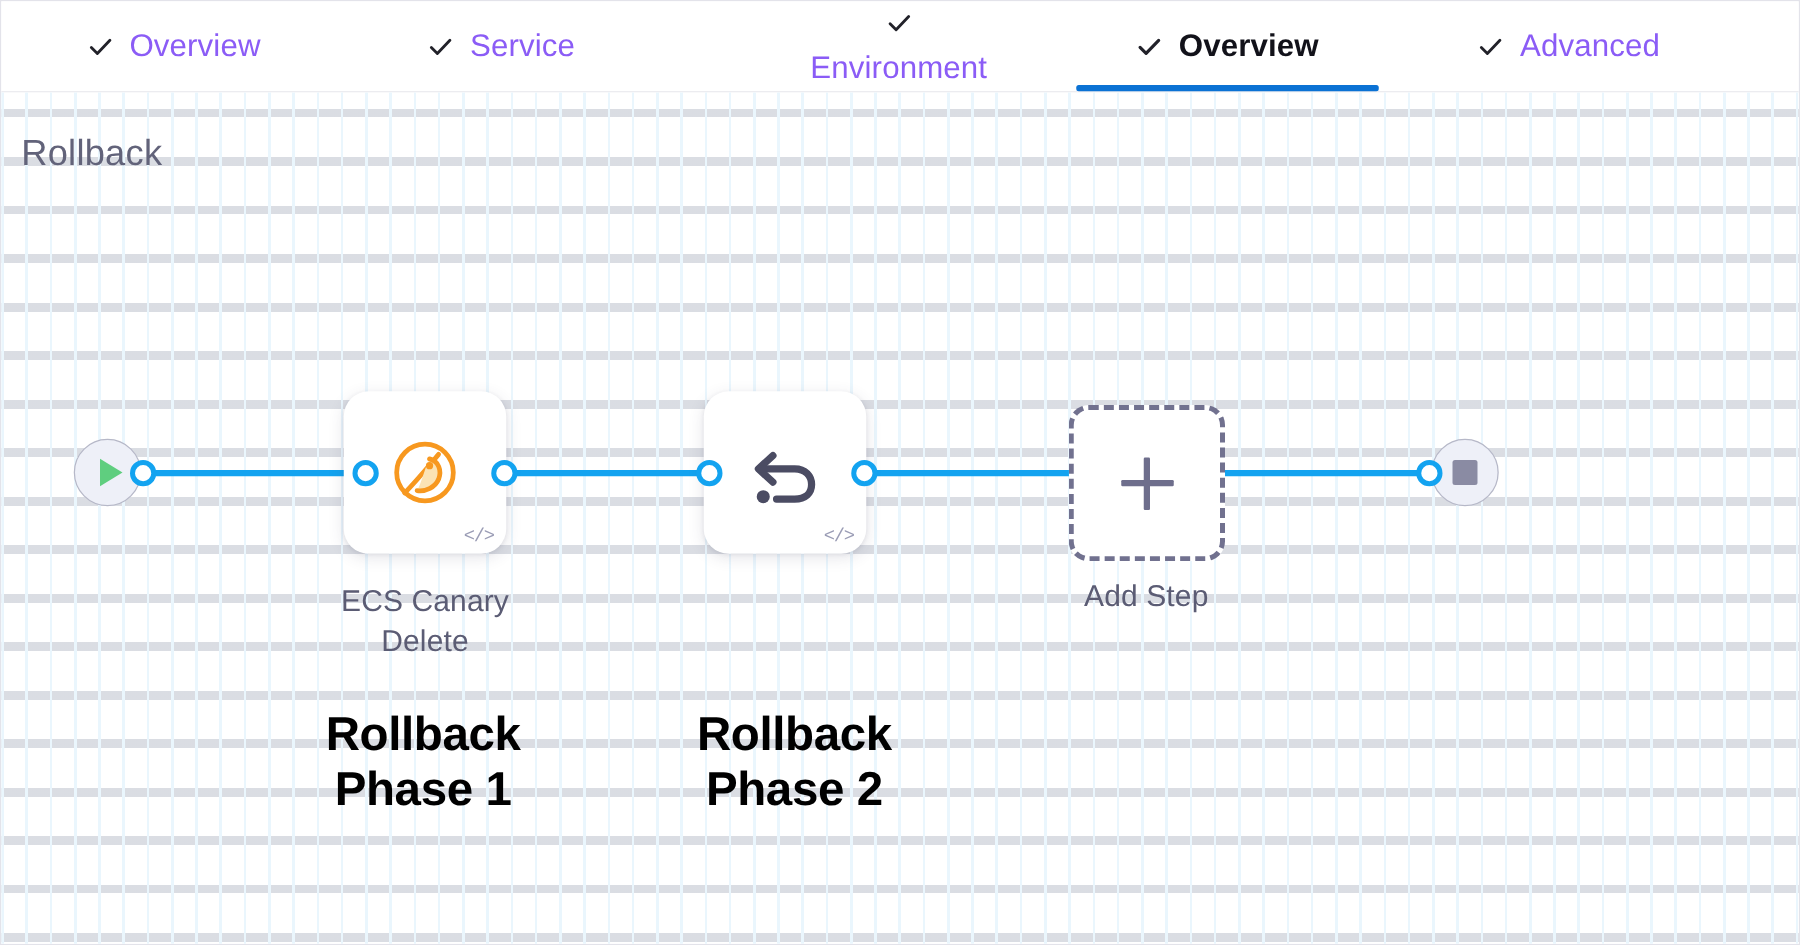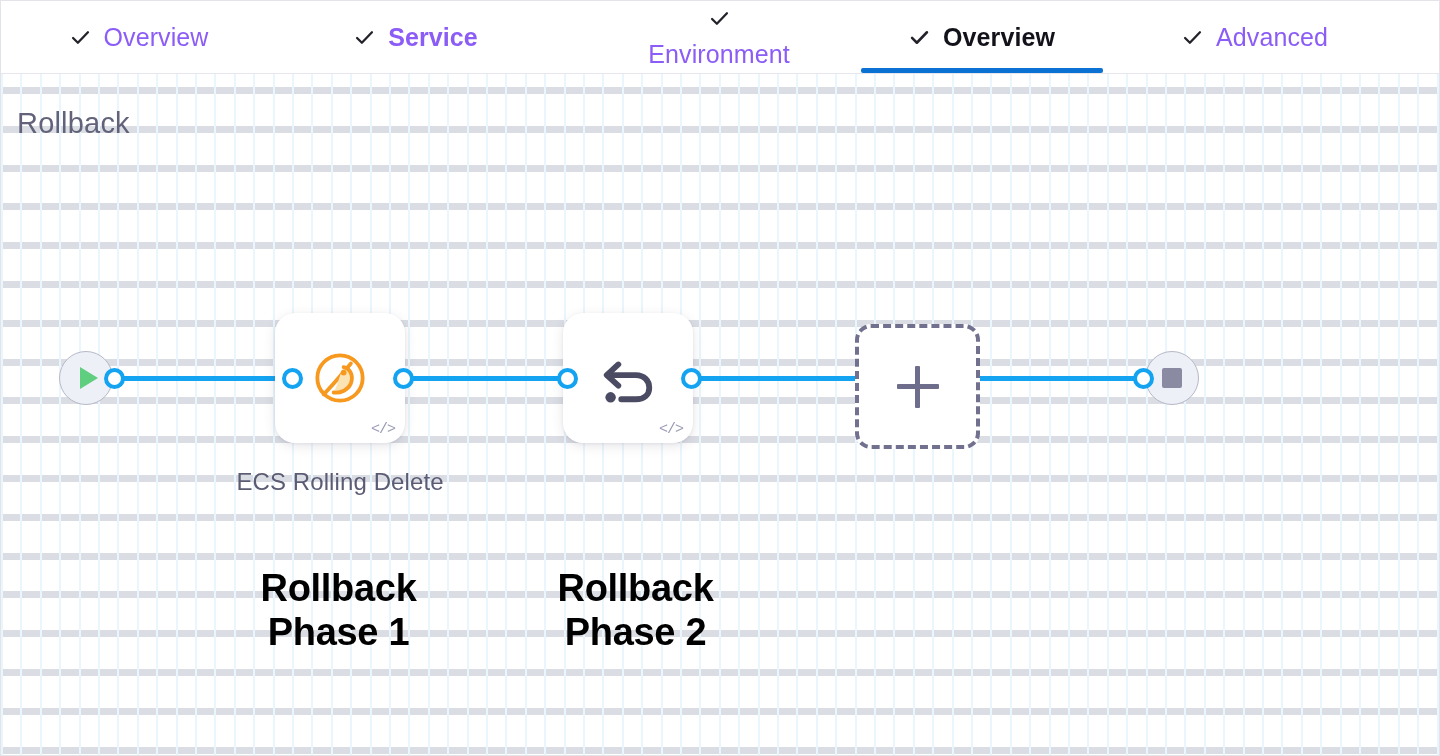--- a/index.html
+++ b/index.html
@@ -70,21 +70,21 @@
     right: 0;
     bottom: 0;
     height: 5px;
     background: transparent;
     border-radius: 2px;
   }
   .tab.active .underline { background: #0b72d4; }
 
   
   .tab-overview    { left: 38px;   width: 200px; }
-  .tab-service     { left: 325px;  width: 180px; font-weight: bold; }
+  .tab-service     { left: 310px;  width: 180px; }
   .tab-environment { left: 598px;  width: 240px; flex-direction: column; }
   .tab-execution   { left: 860px;  width: 242px; }
   .tab-advanced    { left: 1144px; width: 220px; }
 
   
   .section-title {
     position: absolute;
     left: 16px;
     top: 108px;
     font-size: 29px;
@@ -374,39 +374,40 @@
             <path d="M14 50 C24 40 33 29 44 16" stroke="#f7981f" stroke-width="4.2" stroke-linecap="round"></path>
             <path d="M36 20 C44 22 47 30 44 38 C41 45 33 49 25 48 C29 41 31 30 36 20 Z" fill="#fbe3b4"></path>
             <path d="M36 20 C44 22 47 30 44 38 C41 45 33 49 25 48" stroke="#f7981f" stroke-width="4.2" stroke-linecap="round" fill="none"></path>
             <circle cx="36" cy="26" r="3.2" fill="#f7981f"></circle>
           </svg>
         </div>
         <div class="code-badge">&lt;/&gt;</div>
       </div>
       <div class="port port-b" style="left:281px"></div>
       <div class="port port-c"></div>
-      <div class="node-label label-1">ECS Rolling Delete</div>
+      <div class="node-label label-1">ECS Canary Delete</div>
 
       <div class="step-card card-2">
         <div class="card-icon">
           <svg width="62" height="58" viewBox="0 0 64 60" fill="none">
             <path d="M22 16 L10 27 L22 38" stroke="#4b4c63" stroke-width="6" stroke-linecap="round" stroke-linejoin="round" fill="none"></path>
             <path d="M11 27 L40 27 C49 27 54 33 54 40 C54 47 49 52 40 52 L25 52" stroke="#4b4c63" stroke-width="6" stroke-linecap="round" fill="none"></path>
             <circle cx="14" cy="50" r="5.4" fill="#4b4c63"></circle>
           </svg>
         </div>
         <div class="code-badge">&lt;/&gt;</div>
       </div>
       <div class="port port-d"></div>
       <div class="port port-e"></div>
 
       <div class="add-step">
         <span class="plus-h"></span>
         <span class="plus-v"></span>
       </div>
+      <div class="node-label label-add">Add Step</div>
 
       <div class="port port-f"></div>
       <div class="terminal node-end">
         <div class="stop-sq"></div>
       </div>
 
       <div class="annotation anno-1">Rollback<br>Phase 1</div>
       <div class="annotation anno-2">Rollback<br>Phase 2</div>
 
     </div>

